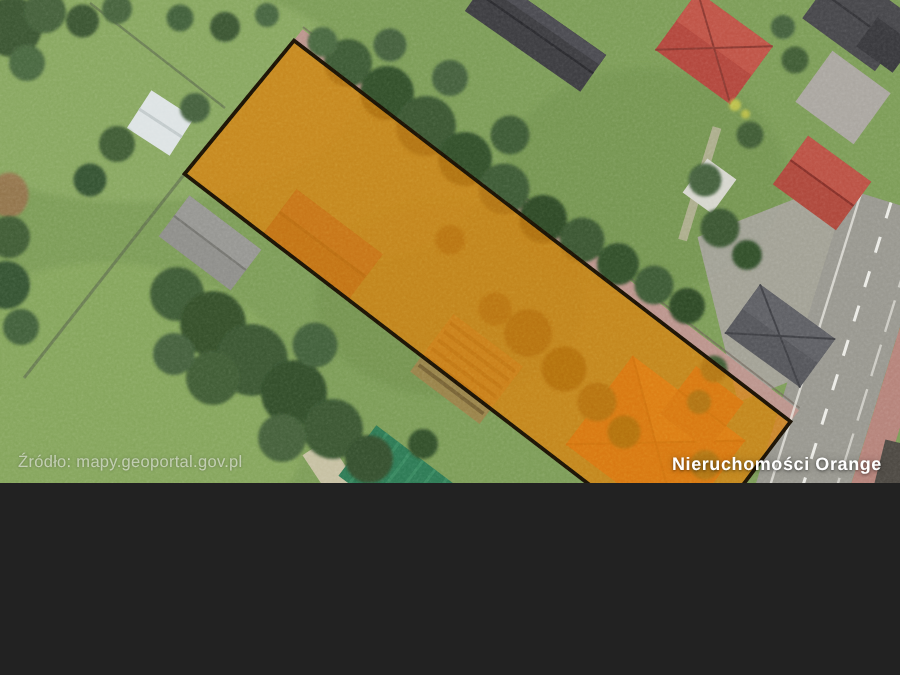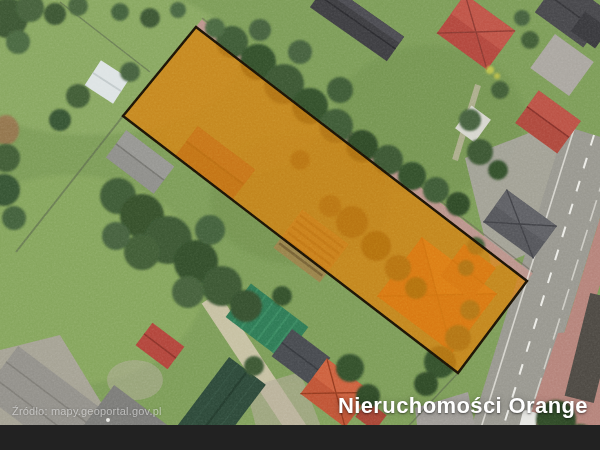--- a/index.html
+++ b/index.html
@@ -1,22 +1,22 @@
 <!DOCTYPE html>
 <html><head>
 <meta charset="utf-8">
 <style>
   html,body{margin:0;padding:0;background:#222;}
-  .stage{position:relative;width:600px;height:425px;overflow:hidden;
+  .stage{position:relative;width:600px;height:322px;overflow:hidden;
          font-family:"Liberation Sans",sans-serif;}
   .stage svg{position:absolute;left:0;top:0;display:block;}
   .watermark{position:absolute;left:12px;bottom:8px;font-size:11px;
              color:rgba(255,255,255,.55);letter-spacing:.2px;
              text-shadow:0 0 2px rgba(0,0,0,.3);white-space:nowrap;}
-  .brand{position:absolute;right:12px;bottom:6px;font-size:22px;font-weight:bold;
+  .brand{position:absolute;right:12px;bottom:6px;font-size:12px;font-weight:bold;
          color:#fff;letter-spacing:.4px;white-space:nowrap;
          text-shadow:0 1px 2px rgba(0,0,0,.5),0 0 6px rgba(0,0,0,.25);}
 </style>
 </head>
 <body>
 
 <div class="stage">
 <svg width="600" height="450" viewBox="0 0 600 450">
   <defs>
     <filter id="soft">

